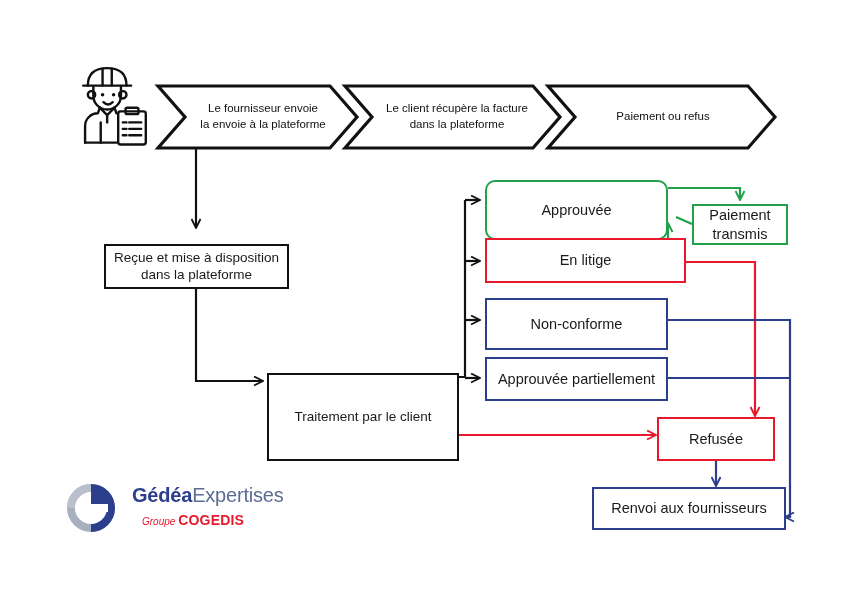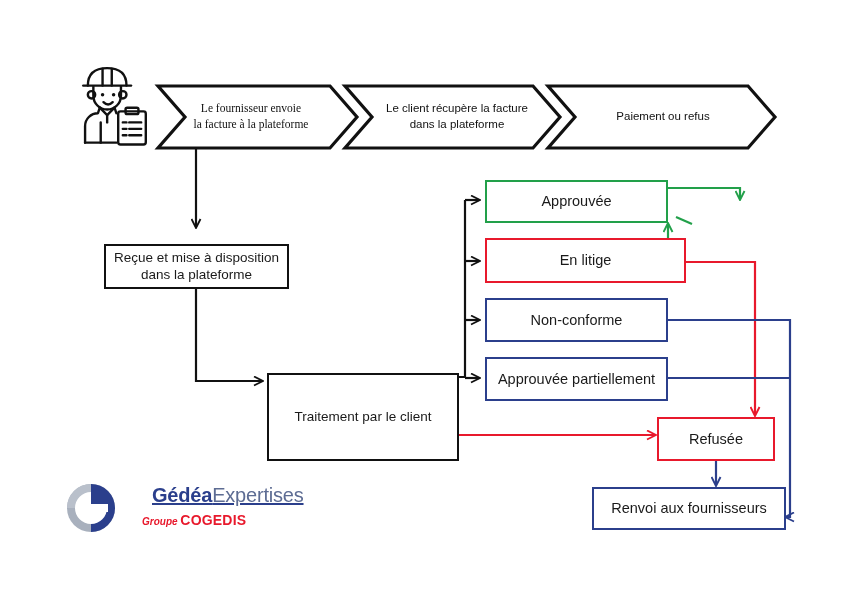--- a/index.html
+++ b/index.html
@@ -24,26 +24,26 @@
   .n-blue{border:2.2px solid #2b3f8c;font-size:14.5px;}
 
   .banner-label{
     position:absolute;display:flex;align-items:center;justify-content:center;
     text-align:center;font-size:11.5px;line-height:1.35;color:#111;
     pointer-events:none;
   }
 
   .logo-wrap{position:absolute;left:60px;top:482px;width:210px;height:54px;}
   .logo-text{
-    position:absolute;left:92px;top:2px;font-size:20px;color:#2b3f8c;
-    letter-spacing:-.2px;white-space:nowrap;text-decoration:underline;
+    position:absolute;left:72px;top:2px;font-size:20px;color:#2b3f8c;
+    letter-spacing:-.2px;white-space:nowrap;
   }
   .logo-text .thin{color:#5d6c93;}
   .logo-sub{position:absolute;left:82px;top:30px;font-size:10.5px;white-space:nowrap;}
-  .logo-sub .it{font-style:italic;color:#e8192c;font-size:10px;font-weight:bold;}
+  .logo-sub .it{font-style:italic;color:#e8192c;font-size:10px;}
   .logo-sub .bd{font-weight:bold;color:#e8192c;font-size:14px;letter-spacing:.2px;}
 
   .worker{position:absolute;left:63px;top:58px;width:92px;height:92px;}
 </style>
 </head>
 <body>
 
 <div id="canvas">
 
   <div class="worker">
@@ -119,24 +119,24 @@
     <path d="M668 262 L755 262 L755 415" fill="none" stroke="#e8192c" stroke-width="2.2" marker-end="url(#ah-red)"></path>
 
     <path d="M459 435 L655 435" fill="none" stroke="#e8192c" stroke-width="2.2" marker-end="url(#ah-red)"></path>
 
     <path d="M668 320 L790 320 L790 517 L786 517" fill="none" stroke="#2b3f8c" stroke-width="2.2" marker-end="url(#ah-blue)"></path>
     <path d="M668 378 L790 378" fill="none" stroke="#2b3f8c" stroke-width="2.2"></path>
 
     <path d="M716 461 L716 485" fill="none" stroke="#2b3f8c" stroke-width="2.2" marker-end="url(#ah-blue)"></path>
   </svg>
 
-  <div class="banner-label" style="left:176px;top:92px;width:150px;height:50px;font-family:Liberation Serif, serif;">
+  <div class="banner-label" style="left:188px;top:92px;width:150px;height:50px;">
     <div>
       <div>Le fournisseur envoie</div>
-      <div>la facture à la plateforme</div>
+      <div>la envoie à la plateforme</div>
     </div>
   </div>
   <div class="banner-label" style="left:372px;top:92px;width:170px;height:50px;">
     <div>
       <div>Le client récupère la facture</div>
       <div>dans la plateforme</div>
     </div>
   </div>
   <div class="banner-label" style="left:578px;top:92px;width:170px;height:50px;">
     <div>
@@ -148,30 +148,36 @@
     <div>
       <span>Reçue et mise à disposition</span>
       <span>dans la plateforme</span>
     </div>
   </div>
 
   <div class="node n-black" style="left:267px;top:353px;width:192px;height:88px;margin-top:20px;">
     <span>Traitement par le client</span>
   </div>
 
-  <div class="node n-green" style="left:485px;top:180px;width:183px;height:43px;">
+  <div class="node n-green" style="left:485px;top:180px;width:183px;height:60px;border-radius:10px;">
     <span>Approuvée</span>
   </div>
 
+  <div class="node n-green" style="left:692px;top:204px;width:96px;height:41px;">
+    <div>
+      <span>Paiement</span>
+      <span>transmis</span>
+    </div>
+  </div>
 
   <div class="node n-red" style="left:485px;top:238px;width:201px;height:45px;">
     <span>En litige</span>
   </div>
 
-  <div class="node n-blue" style="left:485px;top:298px;width:183px;height:44px;">
+  <div class="node n-blue" style="left:485px;top:298px;width:183px;height:52px;">
     <span>Non-conforme</span>
   </div>
 
   <div class="node n-blue" style="left:485px;top:357px;width:183px;height:44px;text-align:right;">
     <span>Approuvée partiellement</span>
   </div>
 
   <div class="node n-blue" style="left:592px;top:487px;width:194px;height:43px;">
     <span>Renvoi aux fournisseurs</span>
   </div>

